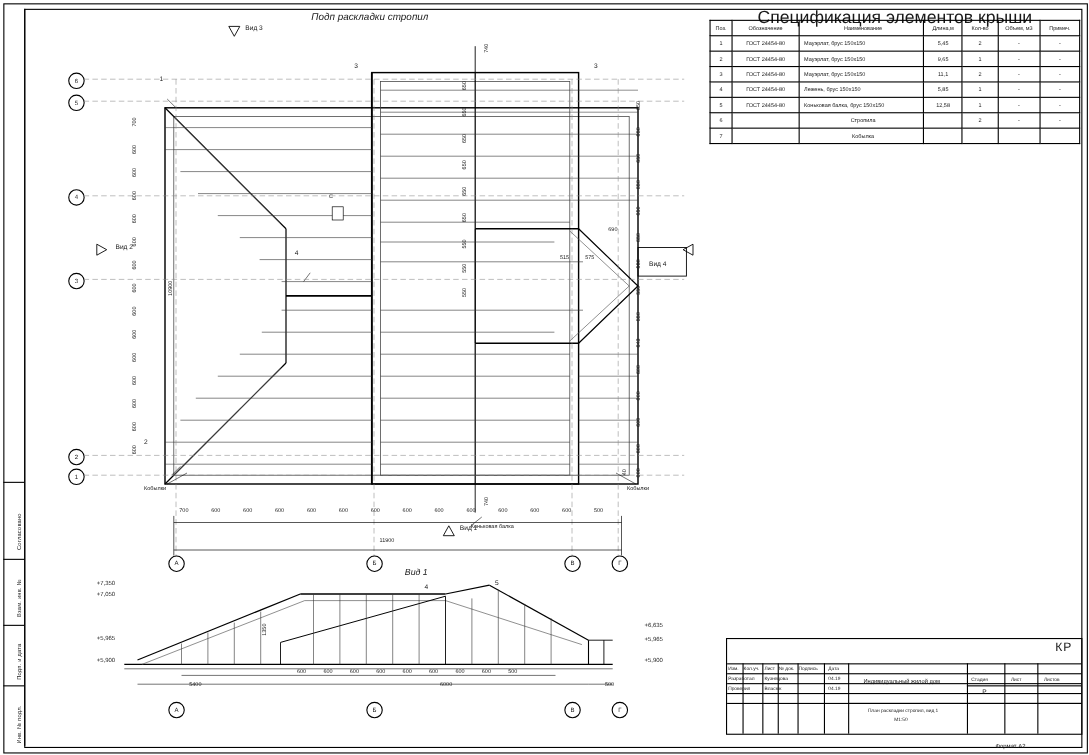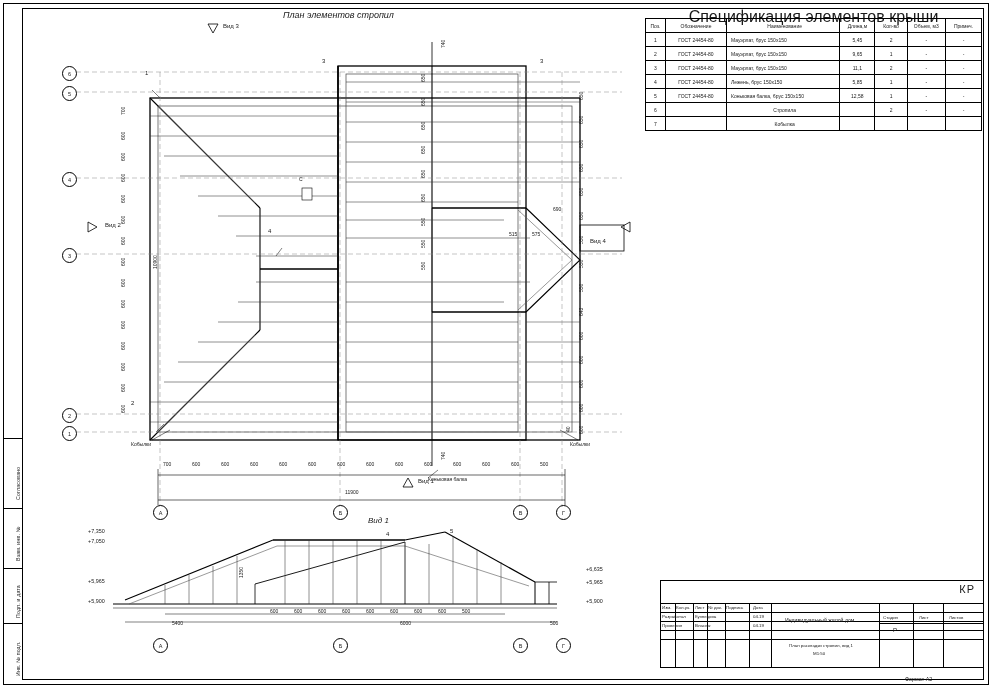--- a/index.html
+++ b/index.html
@@ -136,21 +136,21 @@
       <td></td>
       <td class="name" style="text-align:center">Кобылка</td>
       <td></td>
       <td></td>
       <td></td>
       <td></td>
     </tr>
   </tbody>
     </table>
 
-  <div class="lbl t-title" style="left:283px;top:10px;">План элементов стропил</div>
+  <div class="lbl t-title" style="left:283px;top:10px;">Подп раскладки стропил</div>
 
   <div class="lbl t-mark" style="left:223px;top:23px;">Вид 3</div>
   <svg width="14" height="10" style="left:208px;top:24px;">
       <polygon points="0,0 10,0 5,9" fill="none" stroke="#000" stroke-width="0.8"></polygon>
     </svg>
 
   <div class="lbl t-mark" style="left:105px;top:222px;">Вид 2</div>
   <svg width="14" height="12" style="left:88px;top:222px;">
       <polygon points="0,0 0,10 9,5" fill="none" stroke="#000" stroke-width="0.8"></polygon>
     </svg>

